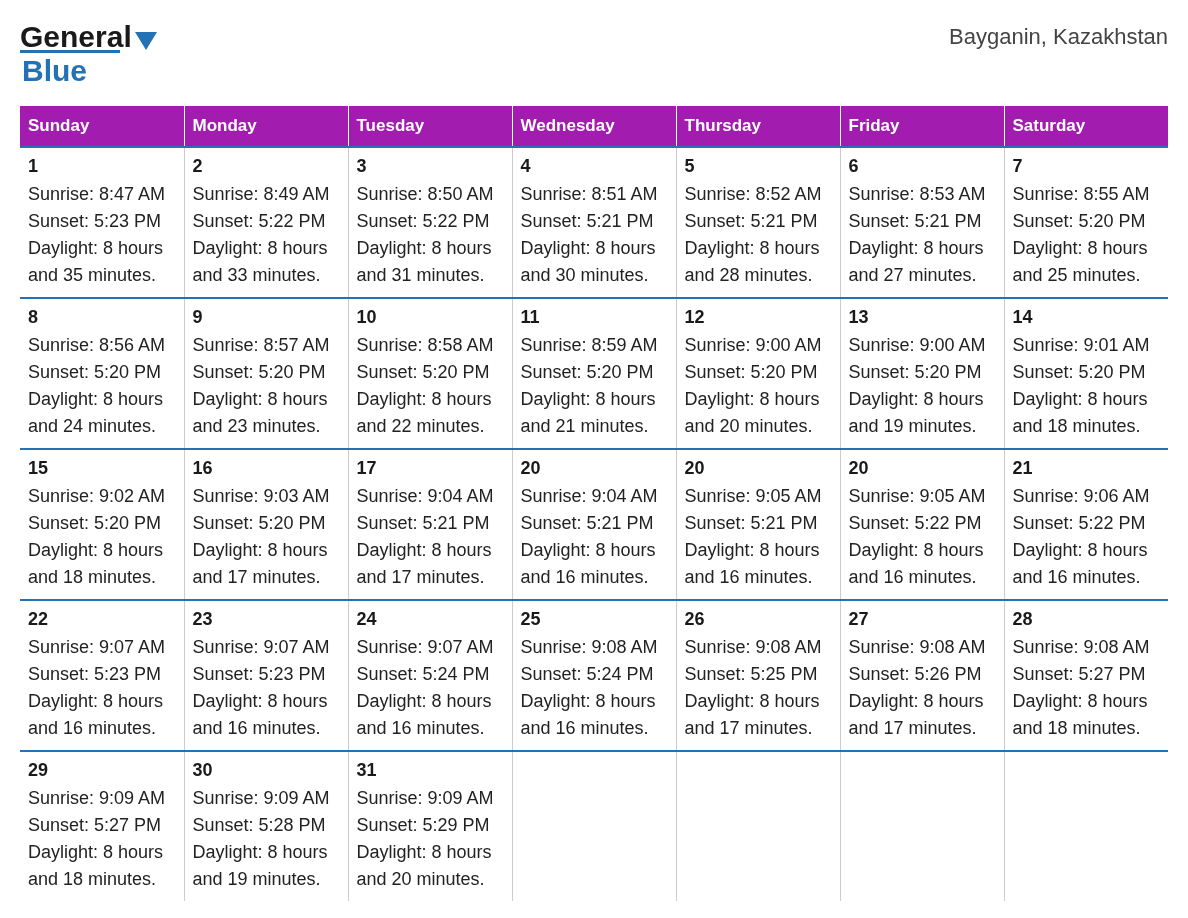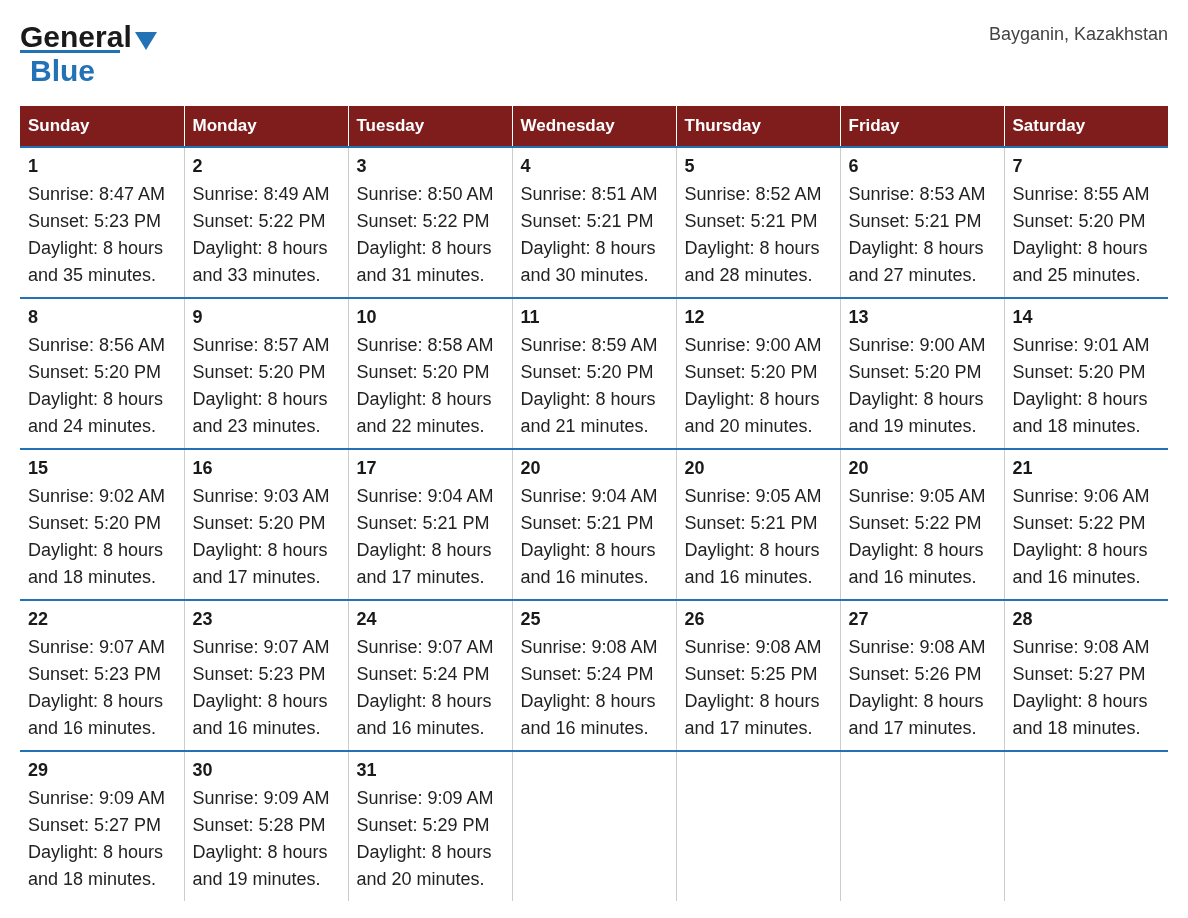--- a/index.html
+++ b/index.html
@@ -24,31 +24,31 @@
     .title-block {
       text-align: right;
     }
     .main-title {
       font-size: 48px;
       font-weight: normal;
       color: #1a1a1a;
       line-height: 1.1;
     }
     .subtitle {
-      font-size: 18px;
+      font-size: 22px;
       color: #444;
       margin-top: 4px;
     }
     .calendar {
       width: 100%;
       border-collapse: collapse;
       table-layout: fixed;
     }
     .calendar thead tr th {
-      background: #7f1d1d;
+      background: #a21caf;
       color: #fff;
       font-size: 17px;
       font-weight: bold;
       padding: 10px 8px;
       text-align: left;
       border-right: 1px solid #fff;
     }
     .calendar thead tr th:last-child {
       border-right: none;
     }
@@ -93,21 +93,21 @@
     <div class="logo-wrapper">
       <span style="font-size:30px; font-weight:bold; color:#1a1a1a;">General</span>
       <svg width="22" height="22" viewBox="0 0 22 22" style="margin-left:1px; margin-top:-4px;">
         <polygon points="0,0 22,0 11,18" fill="#2272b5"></polygon>
       </svg>
     </div>
     <div style="display:flex; align-items:center; margin-top:-4px;">
       <div style="height:3px; background:#2272b5; width:100px; margin-right:0;"></div>
     </div>
     <div style="display:flex; align-items:center; margin-top:1px;">
-      <span style="font-size:30px; font-weight:bold; color:#2272b5; margin-left:10px;">Blue</span>
+      <span style="font-size:30px; font-weight:bold; color:#2272b5; margin-left:2px;">Blue</span>
     </div>
   </div>
   <div class="title-block">
     <div class="subtitle">Bayganin, Kazakhstan</div>
   </div>
 </div>
 
 <table class="calendar">
   <thead>
     <tr>

